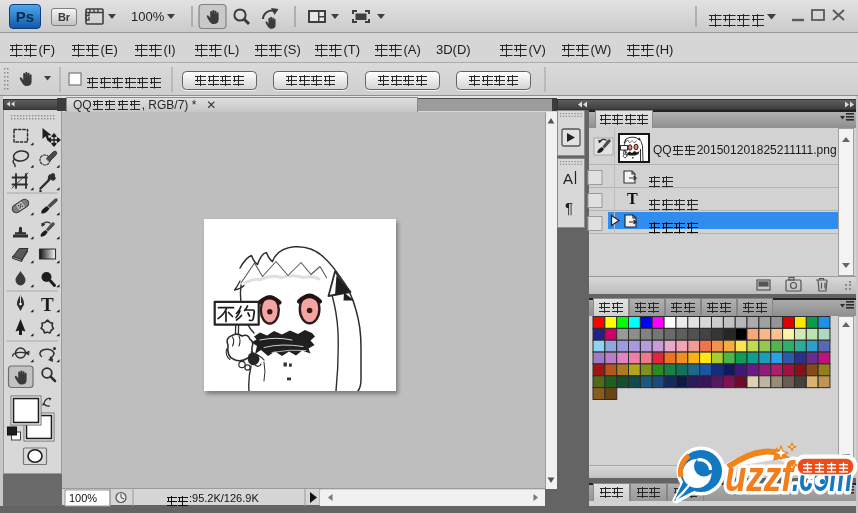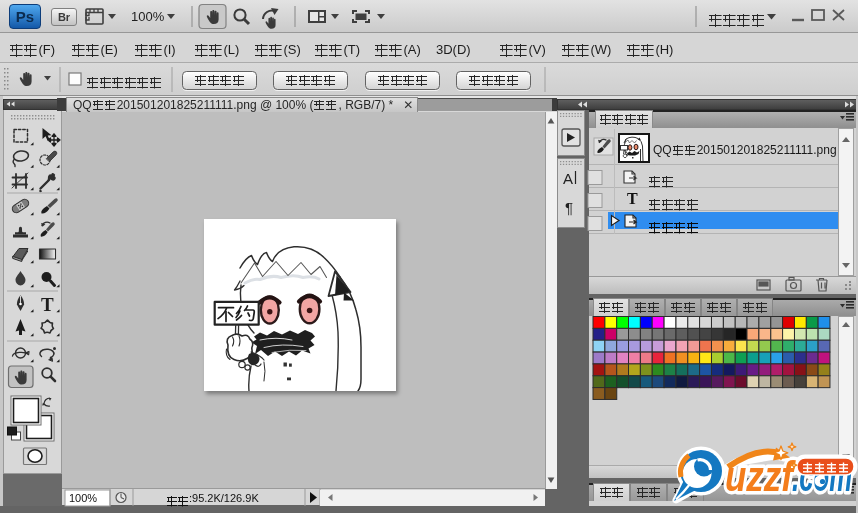--- a/index.html
+++ b/index.html
@@ -332,21 +332,20 @@
       </linearGradient>
     </defs>
 </svg>
 <div class="abs" id="tabbar"></div>
 <div class="abs" style="left:57px;top:98px;width:9px;height:13px;background:#3c3c3c"></div>
 <div class="abs" style="left:552px;top:98px;width:5px;height:13px;background:#3c3c3c"></div>
 <div class="abs" id="doctab">
     <span>QQ</span>
     <span class="z s11" style="margin:0 1px"></span>
     <span class="z s11" style="margin:0 2px 0 1px"></span>
-    <span>201501201825211111.png @ 100% (</span>
     <span class="z s11" style="margin:0 1px"></span>
     <span class="z s11" style="margin:0 2px 0 1px"></span>
     <span>, RGB/7) *</span>
     <span style="margin-left:10px;color:#333">✕</span>
   </div>
 <div class="abs" id="canvas"></div>
 <div class="abs" id="art">
 <svg width="192" height="172" viewBox="0 0 192 172">
  <g id="artg" fill="none" stroke="#2e2e2e" stroke-width="1.5" stroke-linecap="round" stroke-linejoin="round">
 

